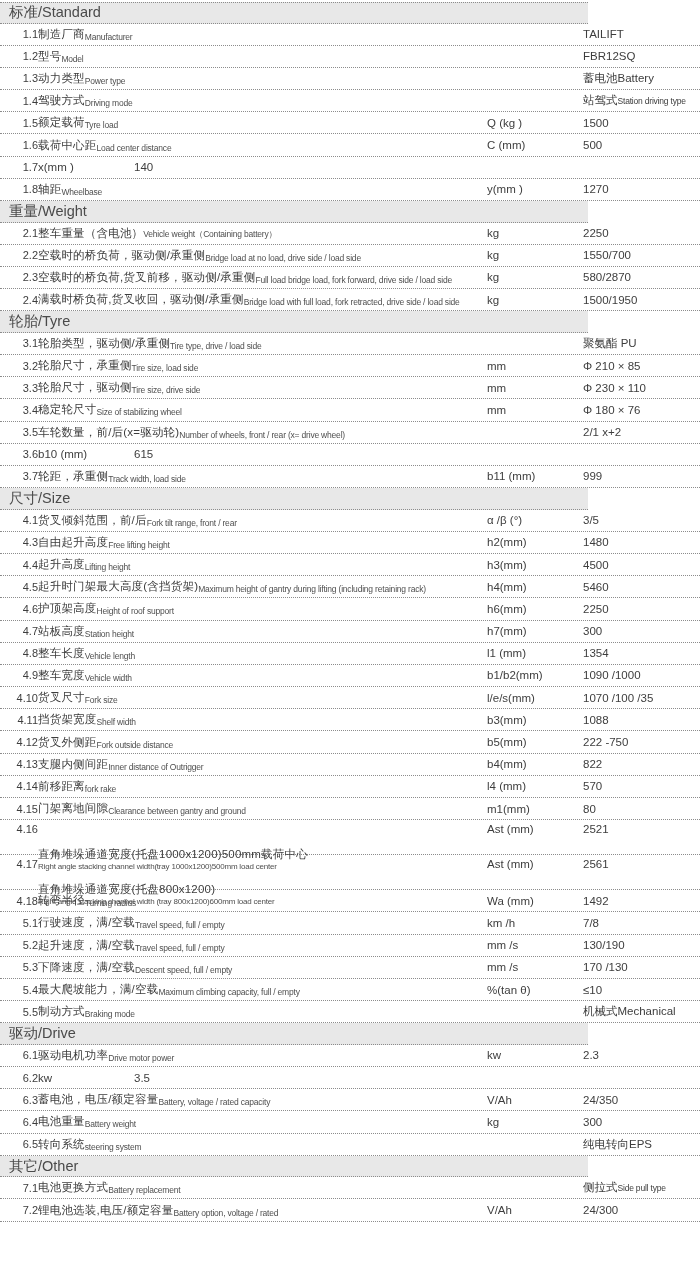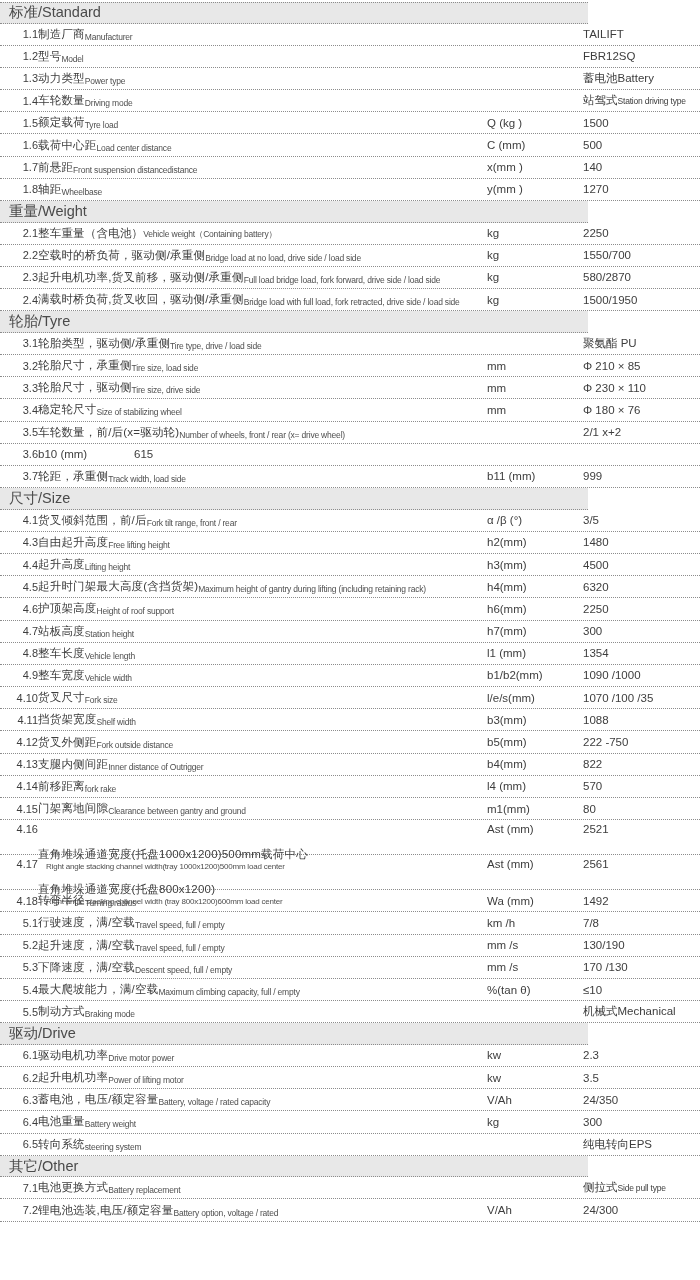--- a/index.html
+++ b/index.html
@@ -27,21 +27,21 @@
     border-bottom:1px dotted #8c8c8c;
     width:700px;
   }
   .row.two { height:35px; align-items:flex-start; padding-top:3px; }
   .num { width:38px; padding-left:9px; font-size:11px; flex:none; color:#3d3d3d;text-align:right; }
   .label { flex:1; min-width:0; display:flex; align-items:flex-end; white-space:nowrap; overflow:hidden; }
   .zh { font-size:11.5px; letter-spacing:0.2px; }
   .en { font-size:8.5px; color:#4f4f4f; letter-spacing:-0.2px; }
   .label.stack { display:block; overflow:hidden; line-height:1.25; }
   .label.stack .zh { display:block;margin-top:24px; }
-  .label.stack .en { display:block; margin-left:8px; font-size:8px; }
+  .label.stack .en { display:block; margin-left:0; font-size:8px; }
   .unit { width:96px; flex:none; font-size:11.5px; white-space:nowrap; }
   .value { width:117px; flex:none; font-size:11.5px; display:flex; align-items:baseline; white-space:nowrap; }
   .value .v2 { font-size:8.5px; letter-spacing:-0.2px; }
 </style>
 </head>
 <body>
 
 <div class="sheet">
     <div class="section-header first">
       <span class="section-title">标准/Standard</span>
@@ -75,21 +75,21 @@
         <span class="en">Power type</span>
       </div>
       <span class="unit"></span>
       <span class="value">
         <span class="v1">蓄电池Battery</span>
       </span>
     </div>
     <div class="row">
       <span class="num">1.4</span>
       <div class="label">
-        <span class="zh">车轮数量</span>
+        <span class="zh">驾驶方式</span>
         <span class="en">Driving mode</span>
       </div>
       <span class="unit"></span>
       <span class="value">
         <span class="v1">站驾式</span>
         <span class="v2">Station driving type</span>
       </span>
     </div>
     <div class="row">
       <span class="num">1.5</span>
@@ -108,24 +108,20 @@
         <span class="zh">载荷中心距</span>
         <span class="en">Load center distance</span>
       </div>
       <span class="unit">C (mm)</span>
       <span class="value">
         <span class="v1">500</span>
       </span>
     </div>
     <div class="row">
       <span class="num">1.7</span>
-      <div class="label">
-        <span class="zh">前悬距</span>
-        <span class="en">Front suspension distancedistance</span>
-      </div>
       <span class="unit">x(mm )</span>
       <span class="value">
         <span class="v1">140</span>
       </span>
     </div>
     <div class="row">
       <span class="num">1.8</span>
       <div class="label">
         <span class="zh">轴距</span>
         <span class="en">Wheelbase</span>
@@ -156,21 +152,21 @@
         <span class="en">Bridge load at no load, drive side / load side</span>
       </div>
       <span class="unit">kg</span>
       <span class="value">
         <span class="v1">1550/700</span>
       </span>
     </div>
     <div class="row">
       <span class="num">2.3</span>
       <div class="label">
-        <span class="zh">起升电机功率,货叉前移，驱动侧/承重侧</span>
+        <span class="zh">空载时的桥负荷,货叉前移，驱动侧/承重侧</span>
         <span class="en">Full load bridge load, fork forward, drive side / load side</span>
       </div>
       <span class="unit">kg</span>
       <span class="value">
         <span class="v1">580/2870</span>
       </span>
     </div>
     <div class="row">
       <span class="num">2.4</span>
       <div class="label">
@@ -295,21 +291,21 @@
       </span>
     </div>
     <div class="row">
       <span class="num">4.5</span>
       <div class="label">
         <span class="zh">起升时门架最大高度(含挡货架)</span>
         <span class="en">Maximum height of gantry during lifting (including retaining rack)</span>
       </div>
       <span class="unit">h4(mm)</span>
       <span class="value">
-        <span class="v1">6320</span>
+        <span class="v1">5460</span>
       </span>
     </div>
     <div class="row">
       <span class="num">4.6</span>
       <div class="label">
         <span class="zh">护顶架高度</span>
         <span class="en">Height of roof support</span>
       </div>
       <span class="unit">h6(mm)</span>
       <span class="value">
@@ -512,24 +508,20 @@
         <span class="zh">驱动电机功率</span>
         <span class="en">Drive motor power</span>
       </div>
       <span class="unit">kw</span>
       <span class="value">
         <span class="v1">2.3</span>
       </span>
     </div>
     <div class="row">
       <span class="num">6.2</span>
-      <div class="label">
-        <span class="zh">起升电机功率</span>
-        <span class="en">Power of lifting motor</span>
-      </div>
       <span class="unit">kw</span>
       <span class="value">
         <span class="v1">3.5</span>
       </span>
     </div>
     <div class="row">
       <span class="num">6.3</span>
       <div class="label">
         <span class="zh">蓄电池，电压/额定容量</span>
         <span class="en">Battery, voltage / rated capacity</span>

